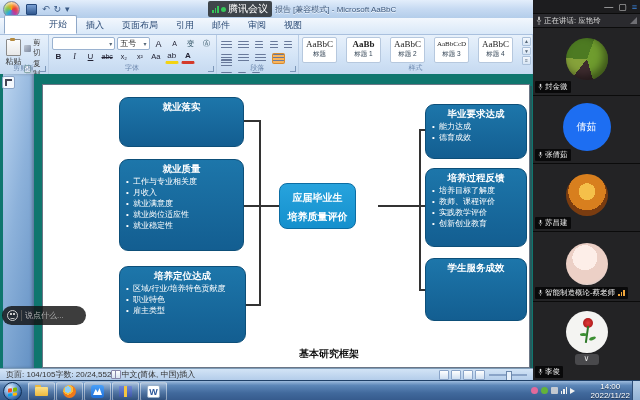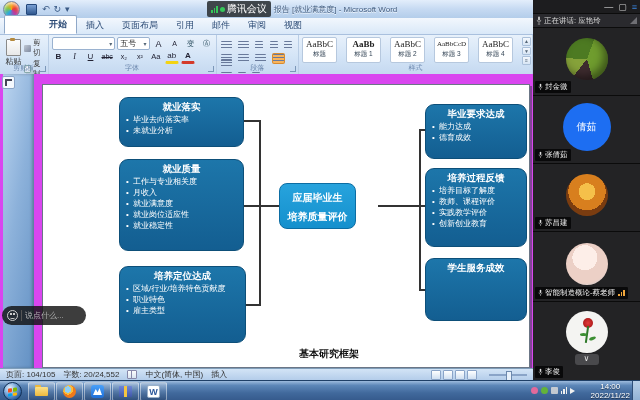--- a/index.html
+++ b/index.html
@@ -23,21 +23,21 @@
   #meetbadge{background:rgba(50,55,60,.92);color:#fff;border-radius:2px;padding:1px 4px;
     display:flex;align-items:center;gap:2px;text-shadow:none;font-size:10px;}
   .sigbars{display:inline-flex;align-items:flex-end;gap:1px;}
   .sigbars i{width:1.5px;background:#35c759;display:inline-block;}
   .sigbars i:nth-child(1){height:3px}.sigbars i:nth-child(2){height:5px}.sigbars i:nth-child(3){height:7px}
   .greendot{width:5px;height:5px;border-radius:50%;background:#35c759;display:inline-block;}
 
   #tabrow{position:absolute;left:0;top:18px;width:533px;height:17px;
     background:linear-gradient(#f2f7fd,#d9e8f8);border-bottom:1px solid #a9c0de;display:flex;align-items:flex-end;padding-left:4px;box-sizing:border-box;}
   .tab{font-size:9px;color:#2b4a75;padding:2px 9px 2px;border-radius:2px 2px 0 0;}
-  .tab.active{background:#fff;border:1px solid #8fa8c8;border-bottom:1px solid #fff;font-weight:bold;padding-left:44px;}
+  .tab.active{background:#fff;border:1px solid #8fa8c8;border-bottom:1px solid #fff;font-weight:normal;padding-left:44px;}
 
   #ribbon{position:absolute;left:0;top:35px;width:533px;height:39px;
     background:linear-gradient(#e8f1fb,#d2e3f6 60%,#c5d9f0);border-bottom:1px solid #8fa8c8;display:flex;}
   .rgroup{position:relative;height:100%;border-right:1px solid #b9cde5;box-sizing:border-box;}
   .glabel{position:absolute;left:0;right:0;bottom:1px;text-align:center;font-size:7px;color:#6b87ad;}
   .launch{position:absolute;right:2px;bottom:2px;width:5px;height:5px;
     border-right:1px solid #7b97b8;border-bottom:1px solid #7b97b8;}
   
   #g-clip{width:62px;display:flex;}
   #pastebig{width:26px;margin:2px 0 9px 3px;text-align:center;font-size:8px;color:#333;
@@ -75,21 +75,21 @@
   #g-styles{flex:1;display:flex;padding:2px 1px 9px 3px;box-sizing:border-box;gap:9px;}
   .stylecard{width:33px;height:24px;background:#fff;border:1px solid #b6c8de;border-radius:2px;
     text-align:center;overflow:hidden;}
   .stylecard .prev{font-family:"Liberation Serif",serif;font-size:9px;color:#222;line-height:12px;white-space:nowrap;}
   .stylecard .slab{font-size:6.5px;color:#345;line-height:8px;white-space:nowrap;}
   #stylescroll{width:9px;display:flex;flex-direction:column;gap:1px;}
   #stylescroll span{flex:1;background:linear-gradient(#f4f8fd,#d7e5f4);border:1px solid #a9bfd9;border-radius:1px;
     font-size:5px;color:#567;text-align:center;line-height:6px;}
 
   
-  #docarea{position:absolute;left:0;top:74px;width:533px;height:294px;background:#d946ef;}
+  #docarea{position:absolute;left:0;top:74px;width:533px;height:294px;background:#0f766e;}
   #bluestrip{position:absolute;left:3px;top:0;width:31px;height:294px;
     background:linear-gradient(100deg,#bcd5f0 0%,#8cb1da 45%,#6290c3 100%);
     box-shadow:inset -2px 0 3px rgba(0,0,0,.25);}
   #cornerbtn{position:absolute;left:2px;top:2px;width:11px;height:11px;background:#f4f8fd;
     border:1px solid #8aa4c8;border-radius:2px;}
   #cornerbtn::before{content:"";position:absolute;left:2px;top:2px;width:5px;height:5px;
     border-left:2px solid #445;border-top:2px solid #445;}
   #page{position:absolute;left:42px;top:10px;width:486px;height:282px;background:#fff;
     border:1px solid #6b7686;box-shadow:2px 2px 0 rgba(60,68,80,.55);}
 
@@ -112,21 +112,21 @@
     background:rgba(18,18,18,.82);display:flex;align-items:center;gap:3px;padding:0 5px;box-sizing:border-box;}
   #chatpill .face{width:9px;height:9px;border-radius:50%;border:1px solid #cfcfcf;position:relative;flex:0 0 auto;}
   #chatpill .face::before{content:"";position:absolute;left:2px;top:2px;width:1.5px;height:1.5px;background:#cfcfcf;box-shadow:3px 0 0 #cfcfcf;}
   #chatpill .face::after{content:"";position:absolute;left:2px;bottom:1.5px;width:5px;height:2px;border-bottom:1px solid #cfcfcf;border-radius:50%;}
   #chatpill .vdiv{width:1px;height:11px;background:#555;}
   #chatpill .ph{font-size:8px;color:#b5b5b5;white-space:nowrap;}
 
   
   #statusbar{position:absolute;left:0;top:368px;width:533px;height:12px;
     background:linear-gradient(#d3e4f6,#b4cdea);border-top:1px solid #7f9db9;
-    display:flex;align-items:center;font-size:8px;color:#333;gap:8px;padding:0 6px;box-sizing:border-box;}
+    display:flex;align-items:center;font-size:8px;color:#333;padding:0 6px;box-sizing:border-box;}
   .bookicon{width:8px;height:7px;background:linear-gradient(#fdfdfd,#d9e4f0);border:1px solid #88a;border-radius:1px;position:relative;}
   .bookicon::before{content:"";position:absolute;left:3px;top:0;bottom:0;width:1px;background:#88a;}
   #viewcluster{margin-left:auto;display:flex;align-items:center;gap:2px;}
   #viewcluster span{width:8px;height:8px;background:linear-gradient(#fff,#cfdff1);border:1px solid #8aa4c8;border-radius:1px;}
   #zoomslider{width:38px;height:2px;background:#8aa4c8;position:relative;margin-left:4px;}
   #zoomslider::before{content:"";position:absolute;left:17px;top:-3px;width:4px;height:8px;background:#e8f1fb;border:1px solid #6d89ad;}
 
   
   #meetpanel{position:absolute;left:533px;top:0;width:107px;height:380px;background:#1d1d1f;}
   #mp-controls{position:absolute;top:1px;right:3px;display:flex;gap:5px;align-items:center;height:12px;}
@@ -213,21 +213,21 @@
       <div id="titletext">
         <span id="meetbadge">
           <span class="sigbars">
               <i></i>
               <i></i>
               <i></i>
             </span>
           <span class="greendot"></span>
           <span>腾讯会议</span>
         </span>
-        <span>报告 [就业满意度] - Microsoft Word</span>
+        <span>报告 [兼容模式] - Microsoft AaBbC</span>
       </div>
     </div>
 
     <div id="tabrow">
       <span class="tab active">开始</span>
       <span class="tab">插入</span>
       <span class="tab">页面布局</span>
       <span class="tab">引用</span>
       <span class="tab">邮件</span>
       <span class="tab">审阅</span>
@@ -350,24 +350,20 @@
         <i class="ln" style="left:201px;top:35px;width:16px;height:2px;"></i>
         <i class="ln" style="left:201px;top:120px;width:35px;height:2px;"></i>
         <i class="ln" style="left:203px;top:219px;width:14px;height:2px;"></i>
         <i class="ln" style="left:376px;top:44px;width:2px;height:162px;"></i>
         <i class="ln" style="left:376px;top:44px;width:6px;height:2px;"></i>
         <i class="ln" style="left:335px;top:120px;width:47px;height:2px;"></i>
         <i class="ln" style="left:376px;top:204px;width:6px;height:2px;"></i>
 
         <div class="dbox" style="left:76px;top:12px;width:125px;height:50px;">
           <div class="dtitle">就业落实</div>
-          <ul>
-            <li>毕业去向落实率</li>
-            <li>未就业分析</li>
-          </ul>
         </div>
         <div class="dbox" style="left:76px;top:74px;width:125px;height:92px;">
           <div class="dtitle">就业质量</div>
           <ul>
             <li>工作与专业相关度</li>
             <li>月收入</li>
             <li>就业满意度</li>
             <li>就业岗位适应性</li>
             <li>就业稳定性</li>
           </ul>

